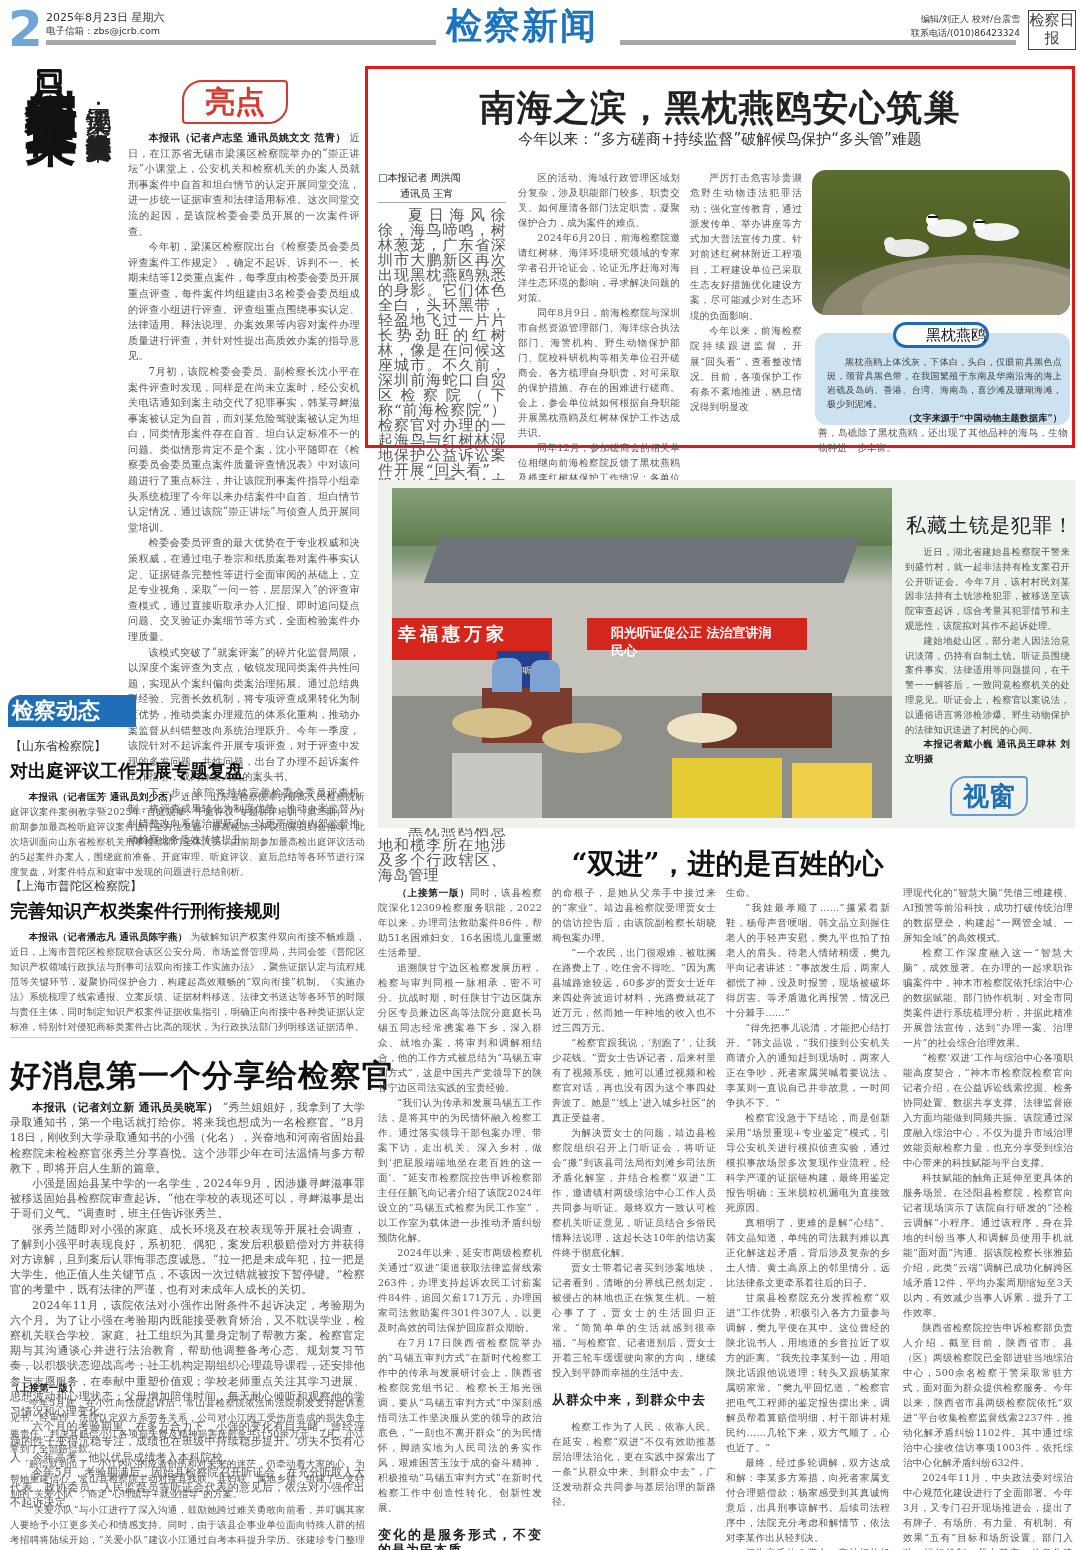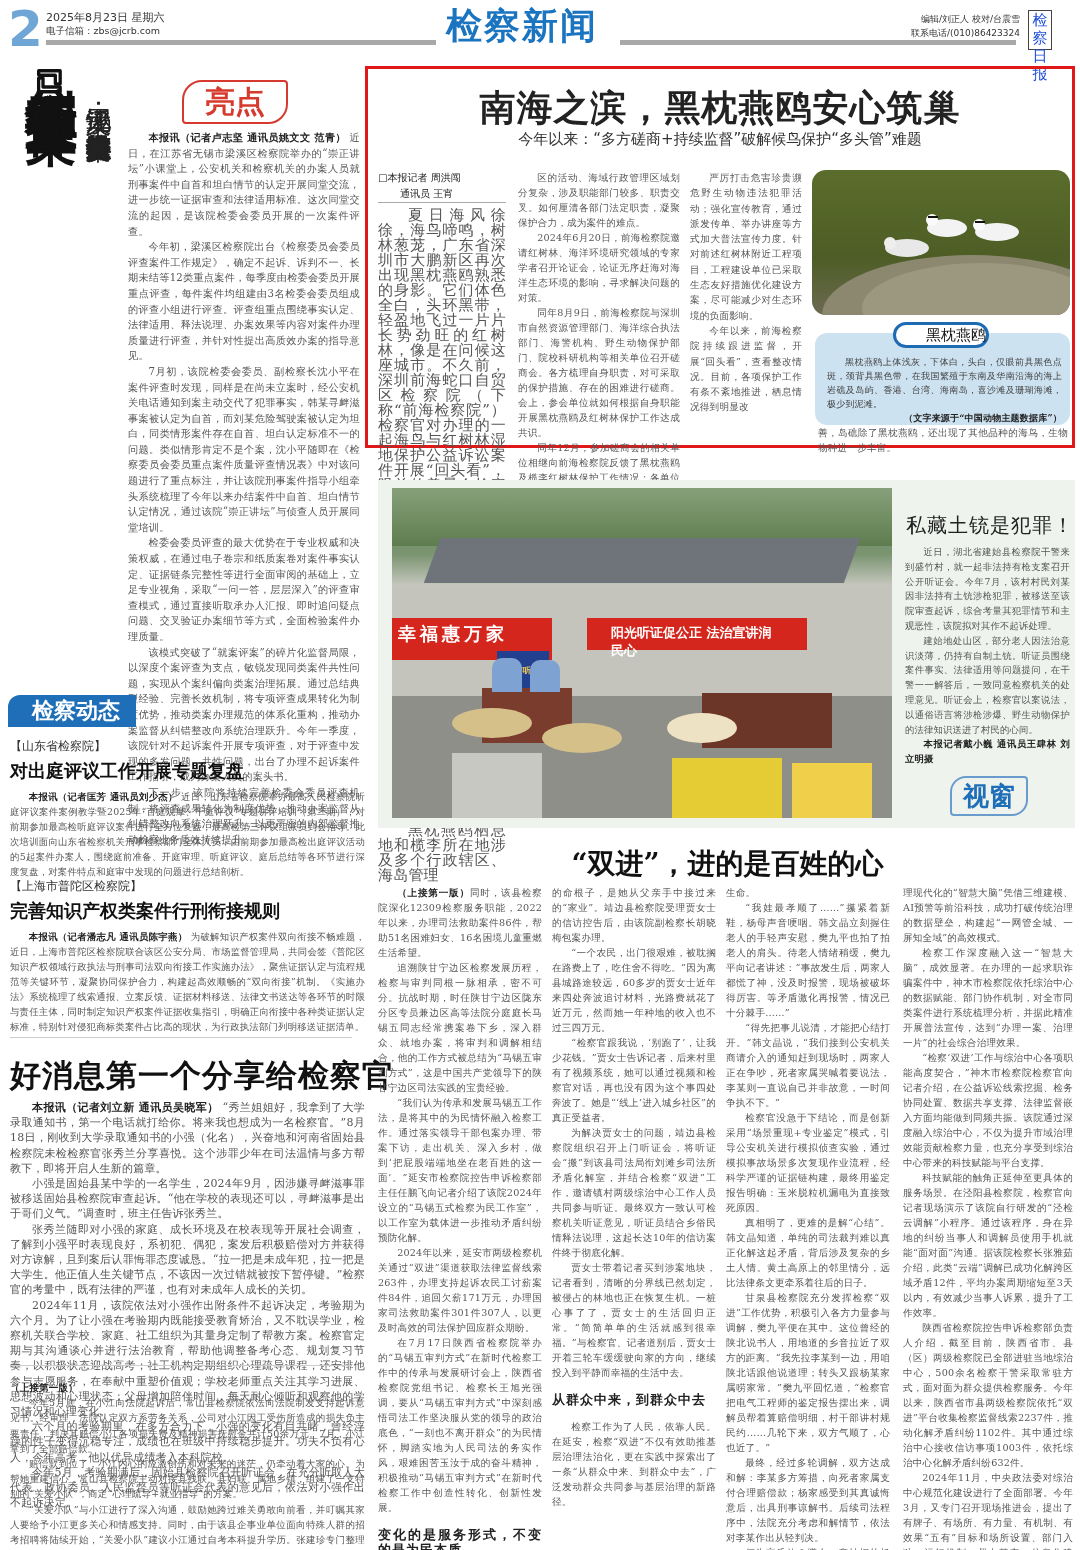--- a/index.html
+++ b/index.html
@@ -12,37 +12,37 @@
 .body-text p.noind{text-indent:0}
 .body-text b{color:#222}
 
 .page-num{left:8px;top:4px;font-size:50px;font-weight:bold;color:#6fa6d6;font-family:"DejaVu Sans","Liberation Sans",sans-serif;line-height:50px}
 .hdr-date{left:46px;top:10px;font-size:11px;color:#333}
 .hdr-mail{left:46px;top:25px;font-size:9.5px;color:#333}
 .hdr-bar-l{left:46px;top:40px;width:390px;height:5px;background:#a8a8a8}
 .hdr-title{left:446px;top:6px;font-size:36px;font-weight:bold;color:#1b74c0;letter-spacing:2px;line-height:40px}
 .hdr-bar-r{left:620px;top:40px;width:396px;height:5px;background:#a8a8a8}
 .hdr-editor{left:890px;top:12px;font-size:9px;color:#333;text-align:right;width:130px;line-height:14px}
-.logo{left:1028px;top:10px;width:24px;height:40px;border:1px solid #444;font-size:15px;line-height:18px;text-align:center;color:#1d4ed8}
+.logo{left:1028px;top:10px;width:48px;height:40px;border:1px solid #444;font-size:15px;line-height:18px;text-align:center;color:#404040}
 
 .vtitle{left:20px;top:68px;width:60px;font-size:52px;line-height:56px;font-weight:bold;color:#111;writing-mode:vertical-rl;letter-spacing:-2px}
 .vsub{left:78px;top:88px;width:36px;font-size:26px;line-height:30px;color:#222;writing-mode:vertical-rl;font-family:"DejaVu Sans","Liberation Sans",sans-serif;font-weight:300}
 .highlight-badge{left:182px;top:80px;width:106px;height:44px;border:2px solid #d63a2e;border-radius:20px 4px 20px 4px;font-size:30px;font-weight:bold;color:#d63a2e;text-align:center;line-height:40px}
 .col-left-art{left:128px;top:130px;width:232px}
 
 .redbox{left:365px;top:66px;width:710px;height:382px;border:3px solid #e01818}
 .main-title{left:365px;top:84px;width:710px;text-align:center;font-size:36px;font-weight:bold;color:#222;letter-spacing:1px}
 .main-sub{left:365px;top:130px;width:710px;text-align:center;font-size:15px;color:#333;font-family:"DejaVu Sans","Liberation Sans",sans-serif}
 .byline{left:378px;top:170px;width:130px;font-size:10px;line-height:16px;color:#222}
 .byline-rule{left:378px;top:202px;width:128px;height:1px;background:#aaa}
 .bird-photo{left:812px;top:170px;width:258px;height:145px;border-radius:14px;overflow:hidden;background:linear-gradient(#5b6d2c,#4d5d25 60%,#6c6a52)}
 .bird-cap{left:815px;top:333px;width:255px;height:92px;background:#cde2f1;border-radius:12px}
 .bird-cap-title{left:893px;top:322px;width:96px;height:26px;border:3px solid #1f6bb3;border-radius:14px;background:#fff;text-align:right;font-size:15px;line-height:20px;color:#111;font-family:"DejaVu Sans","Liberation Sans",sans-serif}
 
-.dyn-badge{left:8px;top:695px;width:128px;height:32px;background:#1f6fb8;border-radius:12px 0 0 0;color:#fff;font-size:22px;font-weight:bold;line-height:32px;padding-left:24px;font-family:"DejaVu Sans","Liberation Sans",sans-serif}
+.dyn-badge{left:8px;top:695px;width:128px;height:32px;background:#1f6fb8;border-radius:12px 0 0 0;color:#fff;font-size:22px;font-weight:bold;line-height:32px;padding-left:4px;font-family:"DejaVu Sans","Liberation Sans",sans-serif}
 .src-tag{font-size:12px;color:#333;font-family:Liberation Sans, sans-serif}
 .dyn-h{font-size:18px;font-weight:bold;color:#111;font-family:"DejaVu Sans","Liberation Sans",sans-serif}
 .sep{height:1px;background:#ccc}
 .good-h{left:10px;top:1055px;font-size:31px;color:#111;font-weight:bold;letter-spacing:1px}
 
 .photo-frame{left:378px;top:480px;width:515px;height:348px;background:#eef3ee}
 .photo{left:392px;top:488px;width:500px;height:330px;overflow:hidden;background:linear-gradient(#6f8b63 0,#7a9470 20%,#c9c9c2 30%,#bcbcb5 55%,#9b9b95 70%,#c8a76c 100%)}
 .side-panel{left:893px;top:480px;width:182px;height:348px;background:#eef3ee}
 .side-title{left:906px;top:512px;font-size:20px;color:#222;letter-spacing:1px}
 .view-badge{left:950px;top:776px;width:78px;height:40px;border:2px solid #6a9bcd;border-radius:16px 4px 16px 4px;color:#1f6fb8;font-size:26px;font-weight:bold;text-align:center;line-height:36px}

